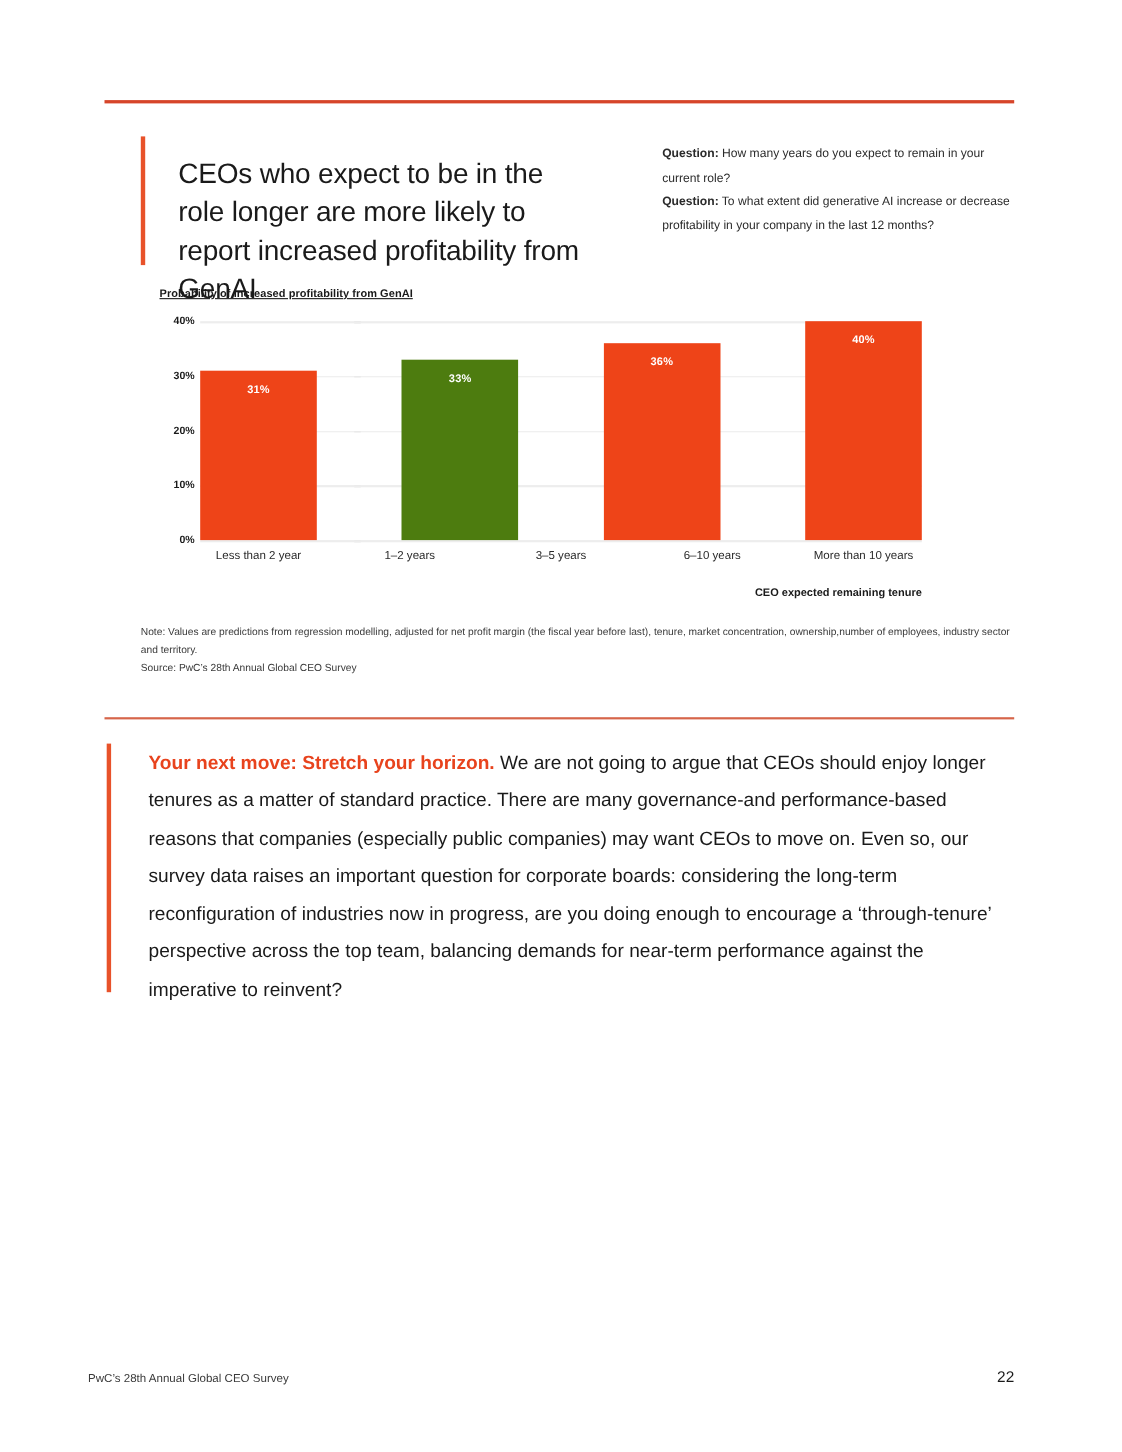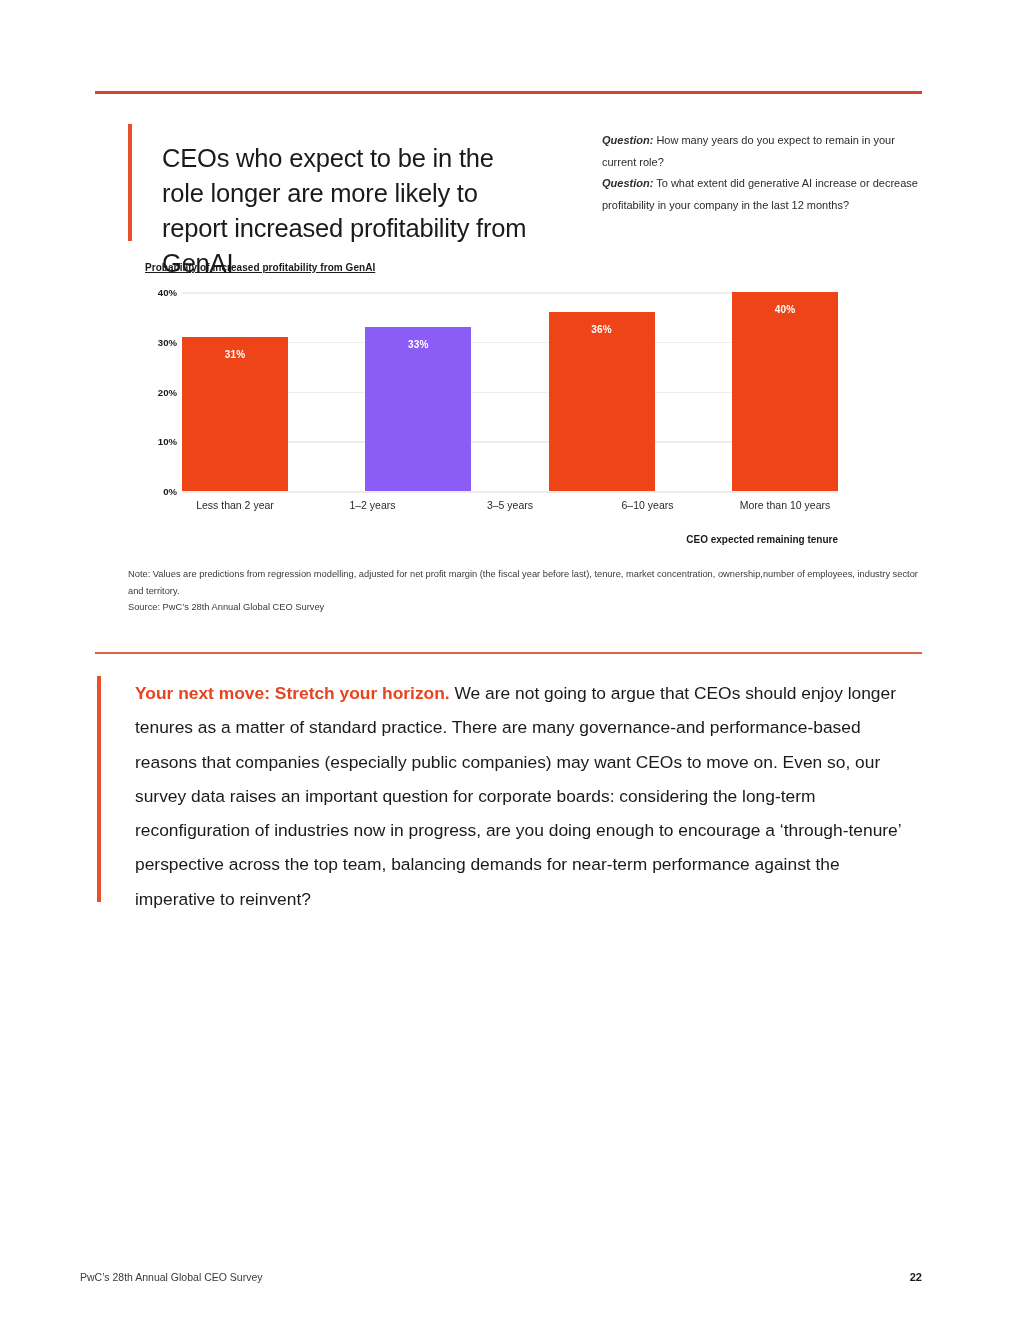--- a/index.html
+++ b/index.html
@@ -56,21 +56,21 @@
   .questions {
     position: absolute;
     left: 602px;
     top: 130px;
     width: 316px;
     font-size: 11px;
     line-height: 21.5px;
     color: #2b2b2b;
   }
   .questions p { margin: 0; }
-  .q-label { font-weight: 700; font-style: italic; }
+  .q-label { font-weight: 700; }
 
   
   .chart-title {
     position: absolute;
     left: 145px;
     top: 262px;
     font-size: 10px;
     font-weight: 700;
     letter-spacing: 0.05px;
     color: #1a1a1a;
@@ -234,24 +234,23 @@
     display: flex;
     justify-content: space-between;
     align-items: baseline;
     gap: 19px;
   }
   .footer-left {
     font-size: 10.5px;
     color: #3a3a3a;
   }
   .footer-page {
-    font-size: 11px;
-    font-weight: 700;
-    color: #1a1a1a;
-    margin-top: 28px;
+    font-size: 14px;
+    font-weight: 400;
+    color: #1a1a1a;
   }
 </style>
 </head>
 <body>
 
 <div class="page">
 
   <div class="top-rule"></div>
 
   <div class="head-wrap">
@@ -286,21 +285,21 @@
     <div class="gridline" style="top:75%;"></div>
     <div class="gridline" style="top:100%;"></div>
 
     <div class="bars">
       <div class="bar-slot">
         <div class="bar" style="height: 77.5%; background: rgb(238, 68, 24);">
           <span class="bar-label">31%</span>
         </div>
       </div>
       <div class="bar-slot">
-        <div class="bar" style="height: 82.5%; background: #8b5cf6;">
+        <div class="bar" style="height: 82.5%; background: #4d7c0f;">
           <span class="bar-label">33%</span>
         </div>
       </div>
       <div class="bar-slot">
         <div class="bar" style="height: 90%; background: rgb(238, 68, 24);">
           <span class="bar-label">36%</span>
         </div>
       </div>
       <div class="bar-slot">
         <div class="bar" style="height: 100%; background: rgb(238, 68, 24);">

